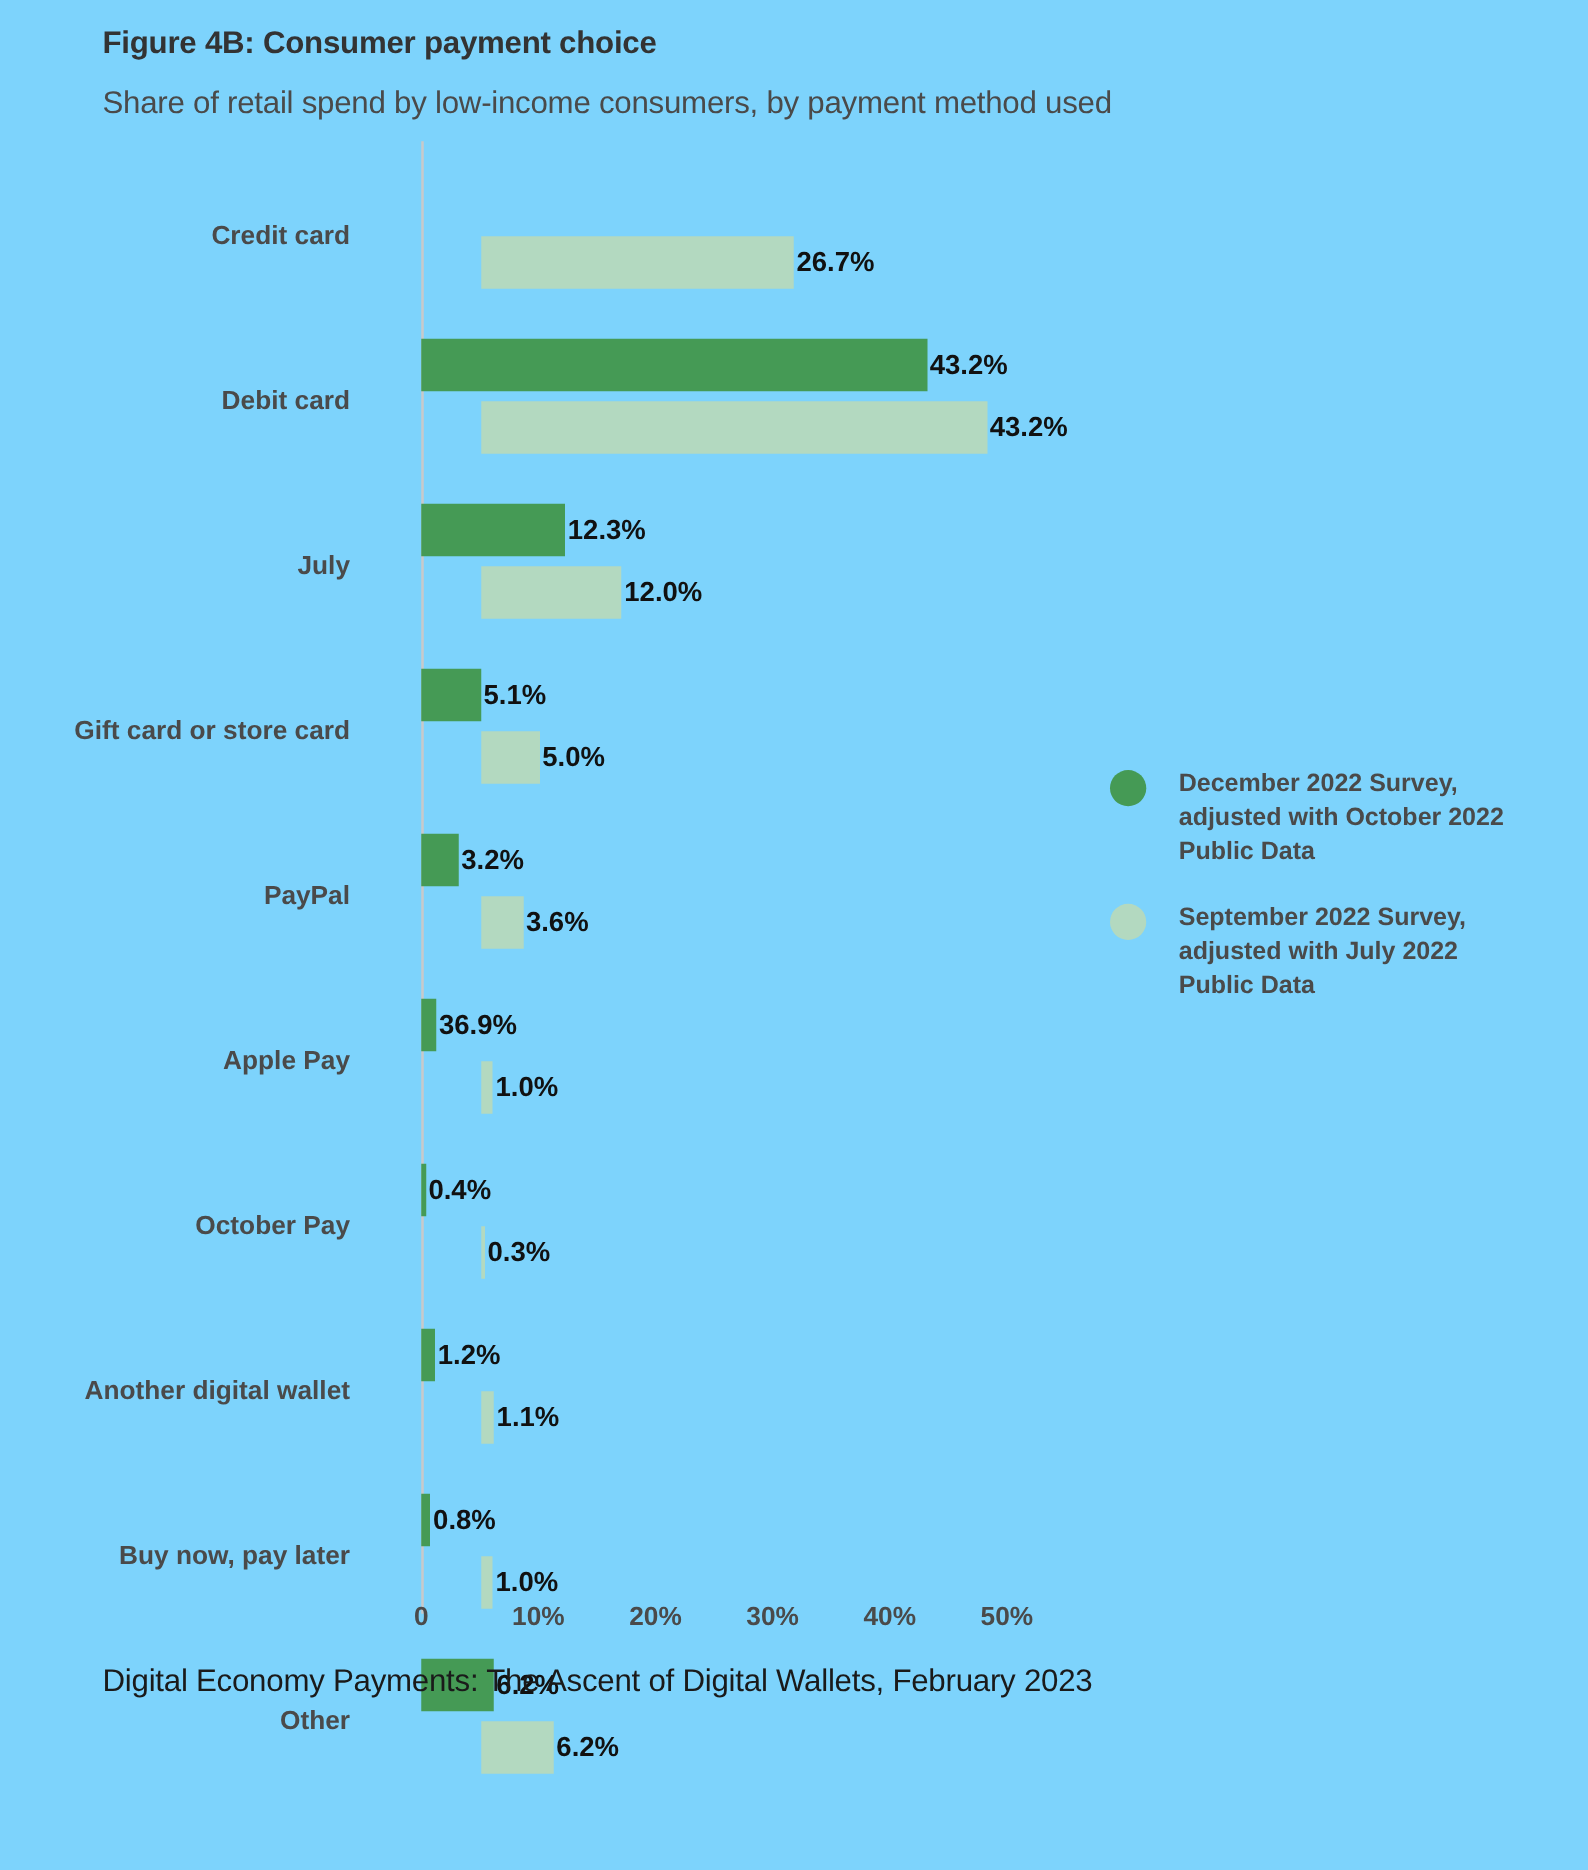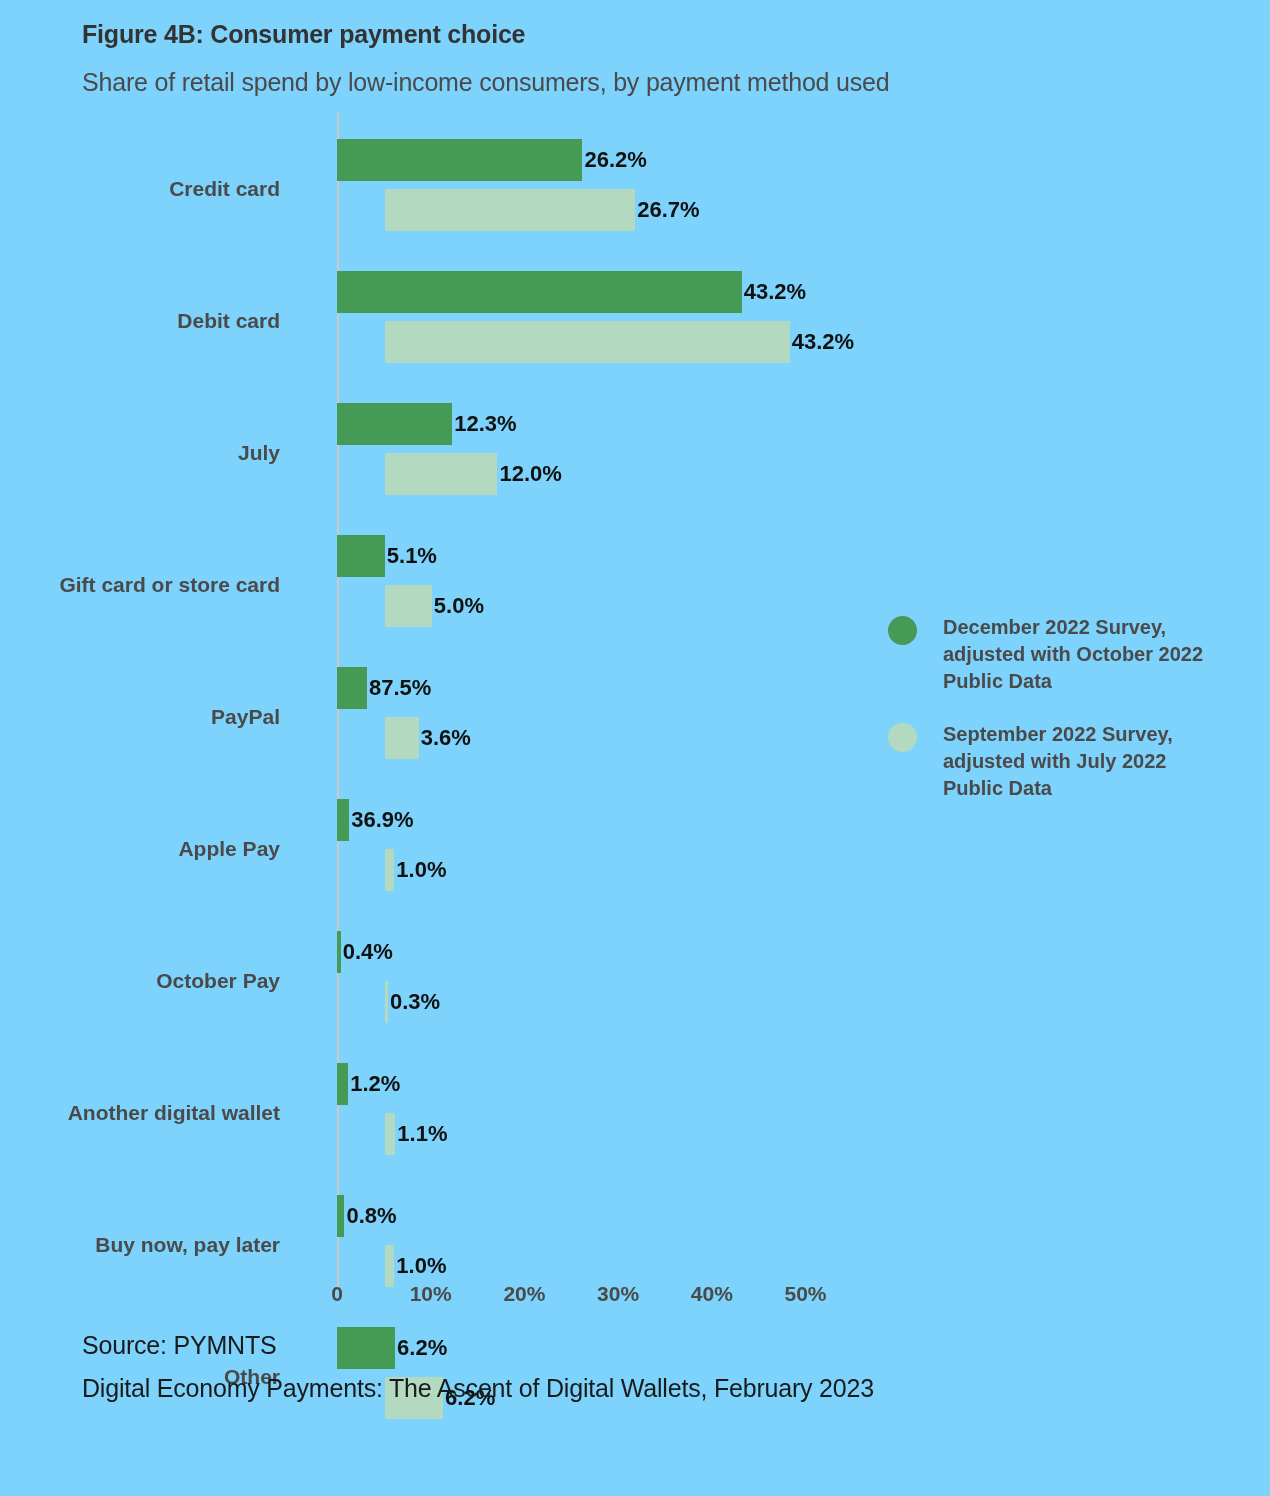--- a/index.html
+++ b/index.html
@@ -171,24 +171,20 @@
 <div class="page">
 
   <div class="fig-title">Figure 4B: Consumer payment choice</div>
   <div class="fig-subtitle">Share of retail spend by low-income consumers, by payment method used</div>
 
   <div class="plot" id="plot-area">
     <div class="axis-line"></div>
 
   <div class="group" style="top: 18px;">
         <div class="cat-label">Credit card</div>
-        <div class="bar-row first">
-          <div class="bar dark" style="width: 245.494px;"></div>
-          <div class="bar-value">26.2%</div>
-        </div>
         <div class="bar-row second">
           <div class="bar light" style="width: 250.179px;"></div>
           <div class="bar-value">26.7%</div>
         </div>
       </div>
       <div class="group" style="top: 150px;">
         <div class="cat-label">Debit card</div>
         <div class="bar-row first">
           <div class="bar dark" style="width: 404.784px;"></div>
           <div class="bar-value">43.2%</div>
@@ -217,21 +213,21 @@
         </div>
         <div class="bar-row second">
           <div class="bar light" style="width: 46.85px;"></div>
           <div class="bar-value">5.0%</div>
         </div>
       </div>
       <div class="group" style="top: 546px;">
         <div class="cat-label">PayPal</div>
         <div class="bar-row first">
           <div class="bar dark" style="width: 29.984px;"></div>
-          <div class="bar-value">87.5%</div>
+          <div class="bar-value">3.2%</div>
         </div>
         <div class="bar-row second">
           <div class="bar light" style="width: 33.732px;"></div>
           <div class="bar-value">3.6%</div>
         </div>
       </div>
       <div class="group" style="top: 678px;">
         <div class="cat-label">Apple Pay</div>
         <div class="bar-row first">
           <div class="bar dark" style="width: 12.181px;"></div>
@@ -305,17 +301,16 @@
   <div class="xtick" style="left: 337px;">0</div>
       <div class="xtick" style="left: 430.7px;">10%</div>
       <div class="xtick" style="left: 524.4px;">20%</div>
       <div class="xtick" style="left: 618.1px;">30%</div>
       <div class="xtick" style="left: 711.8px;">40%</div>
       <div class="xtick" style="left: 805.5px;">50%</div>
     </div>
 
   <div class="footer" id="footer">
 
-  <div class="footer-line">Source: PYMNTS</div>
       <div class="footer-line">Digital Economy Payments: The Ascent of Digital Wallets, February 2023</div>
     </div>
 
 </div>
 
 </body></html>

